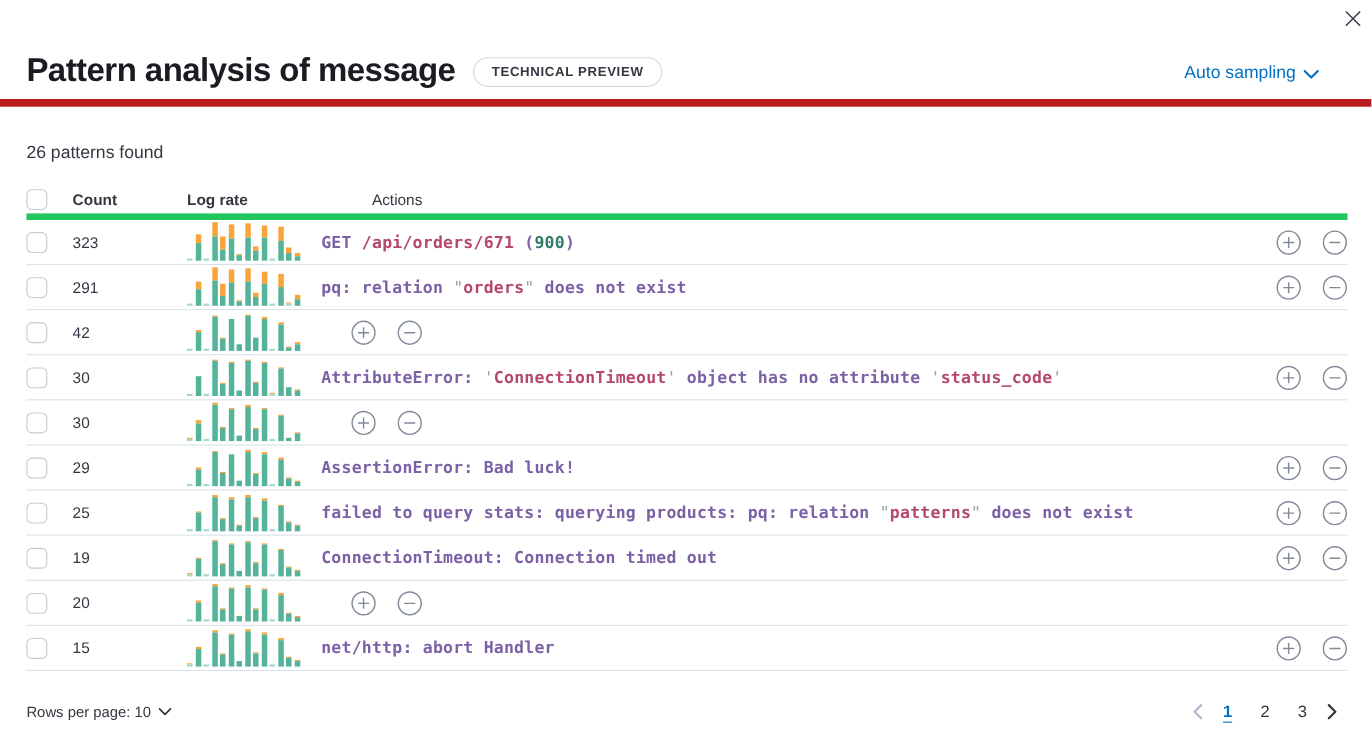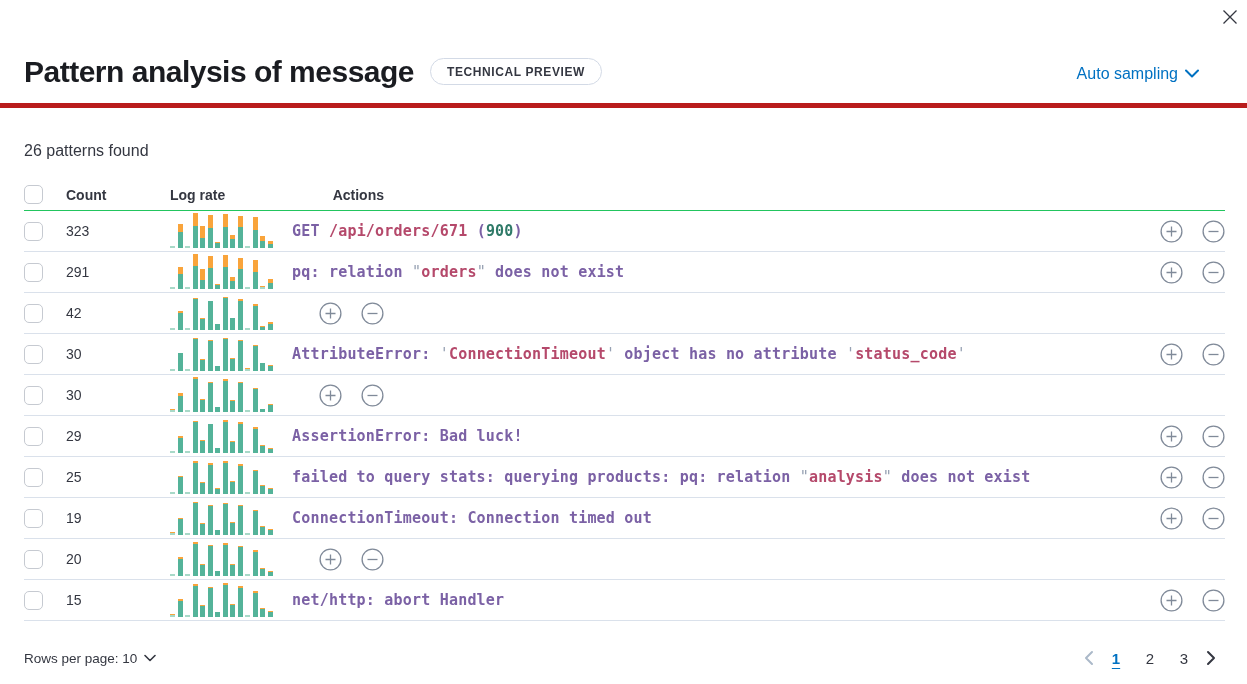--- a/index.html
+++ b/index.html
@@ -2,45 +2,45 @@
 <html style="--blue: #0071C2; --purple: #7B61A5; --crimson: #B5496B; --teal-text: #2F7A68; --quote-gray: #97A1B3; --bar-teal: #54B399; --bar-teal-light: #A8D9C8; --bar-orange: #F9A43B;"><head>
 <meta charset="utf-8">
 <style>
   * { margin:0; padding:0; box-sizing:border-box; }
   html,body { background:#fff; }
   body { font-family:"Liberation Sans", sans-serif; color:#343741; }
   .flyout { position:relative; width:1247px; height:684px; background:#fff; overflow:hidden; }
 
   
   .flyout-header { display:flex; align-items:center; justify-content:space-between;
-    padding:40px 48px 0 24px; height:108px; border-bottom:5px solid #b91c1c; }
+    padding:40px 48px 0 24px; height:97px; border-bottom:7px solid #b91c1c; }
   .title-wrap { display:flex; align-items:center; gap:16px; }
   h1.page-title { font-size:30px; font-weight:700; letter-spacing:-0.5px; color:#1a1c21; }
   .badge { display:inline-flex; align-items:center; height:27px; padding:0 16px;
     border:1px solid #D3DAE6; border-radius:14px; font-size:12px; font-weight:700;
     letter-spacing:0.6px; color:#343741; white-space:nowrap; }
   .sampling { display:flex; align-items:center; gap:7px; color:var(--blue); font-size:16px;
     cursor:pointer; margin-top:4px; }
   .close-btn { position:absolute; top:5px; right:5px; width:24px; height:24px;
     display:flex; align-items:center; justify-content:center; cursor:pointer; }
 
   
   .content { padding:34px 22px 0 24px; }
   .summary { font-size:16px; color:#343741; margin-bottom:19px; }
 
   .thead, .trow { display:flex; align-items:center; }
-  .thead { height:32px; border-bottom:1px solid #22c55e; font-size:14px; font-weight:700; }
+  .thead { height:32px; border-bottom:6px solid #22c55e; font-size:14px; font-weight:700; }
   .trow { height:41px; border-bottom:1px solid #DAE1EB; }
 
   .col-check { width:42px; display:flex; align-items:center; }
   .col-count { width:104px; font-size:14px; }
   .col-chart { width:122px; align-self:stretch; display:flex; align-items:flex-end; }
   .col-example { flex:1; overflow:hidden; white-space:nowrap; }
   .col-actions { width:92px; display:flex; justify-content:flex-end; gap:19px; align-items:center; }
-  .thead .col-actions { font-weight:700; }
+  .thead .col-actions { font-weight:400; }
 
   .checkbox { width:19px; height:19px; border:1px solid #C6CAD1; border-radius:5px;
     background:#fff; cursor:pointer; display:inline-block; }
 
   .spark { display:flex; align-items:flex-end; gap:2.5px; height:36px; margin-bottom:3px; }
   .bar { width:5px; display:flex; flex-direction:column; justify-content:flex-end; }
   .bar .o { background:var(--bar-orange); width:100%; }
   .bar .t { background:var(--bar-teal); width:100%; }
   .bar .t.light { background:var(--bar-teal-light); }
 
@@ -622,21 +622,21 @@
                 <div class="bar">
                   <div class="o" style="height: 1px;"></div>
                   <div class="t" style="height: 8px;"></div>
                 </div>
                 <div class="bar">
                   <div class="o" style="height: 1px;"></div>
                   <div class="t" style="height: 5px;"></div>
                 </div>
               </div>
             </div>
-    <div class="col-example"><span class="seg-p">failed to query stats: querying products: pq: relation </span><span class="seg-g">"</span><span class="seg-c">analysis</span><span class="seg-g">"</span><span class="seg-p"> does not exist</span></div>
+    <div class="col-example"><span class="seg-p">failed to query stats: querying products: pq: relation </span><span class="seg-g">"</span><span class="seg-c">patterns</span><span class="seg-g">"</span><span class="seg-p"> does not exist</span></div>
     <div class="col-actions">
       <span class="action-icon">
         <svg width="23" height="23" viewBox="0 0 23 23">
                   <circle cx="11.5" cy="11.5" r="10.4" stroke="#808A99" stroke-width="1.3" fill="none"></circle>
                   <path d="M11.5 6.5 V16.5 M6.5 11.5 H16.5" stroke="#808A99" stroke-width="1.3" fill="none"></path>
                 </svg>
       </span>
       <span class="action-icon">
         <svg width="23" height="23" viewBox="0 0 23 23">
                   <circle cx="11.5" cy="11.5" r="10.4" stroke="#808A99" stroke-width="1.3" fill="none"></circle>

